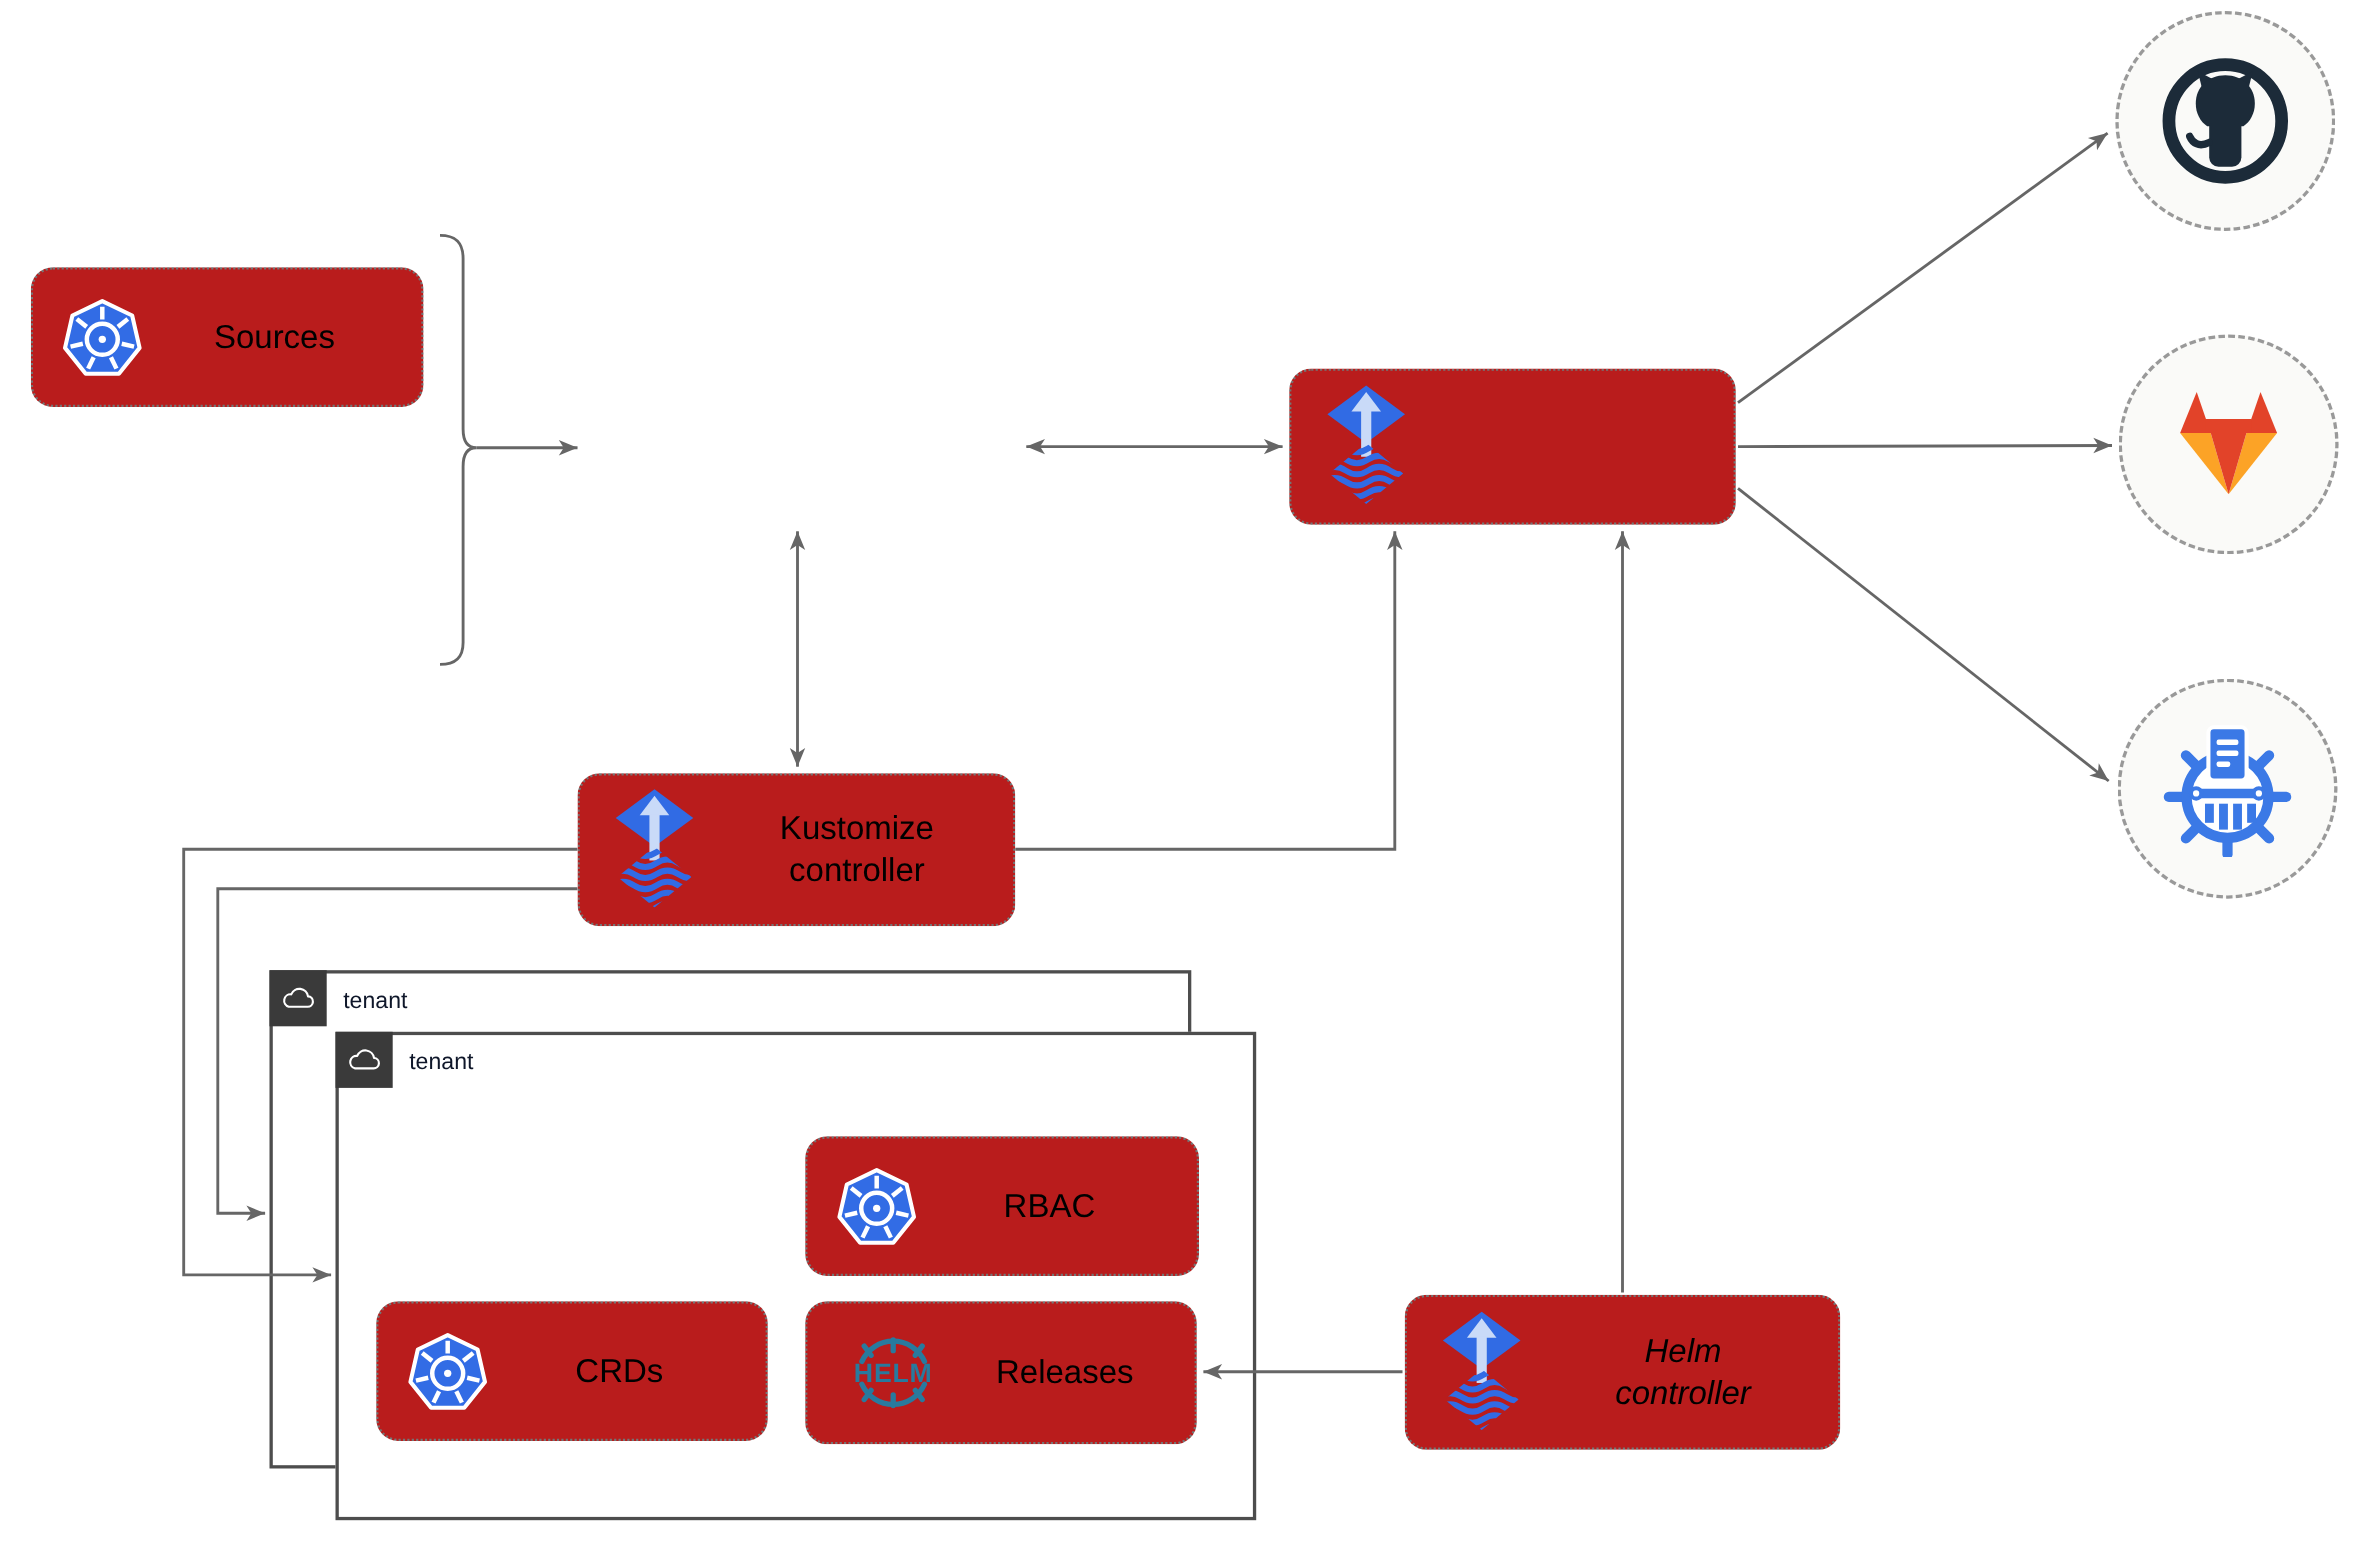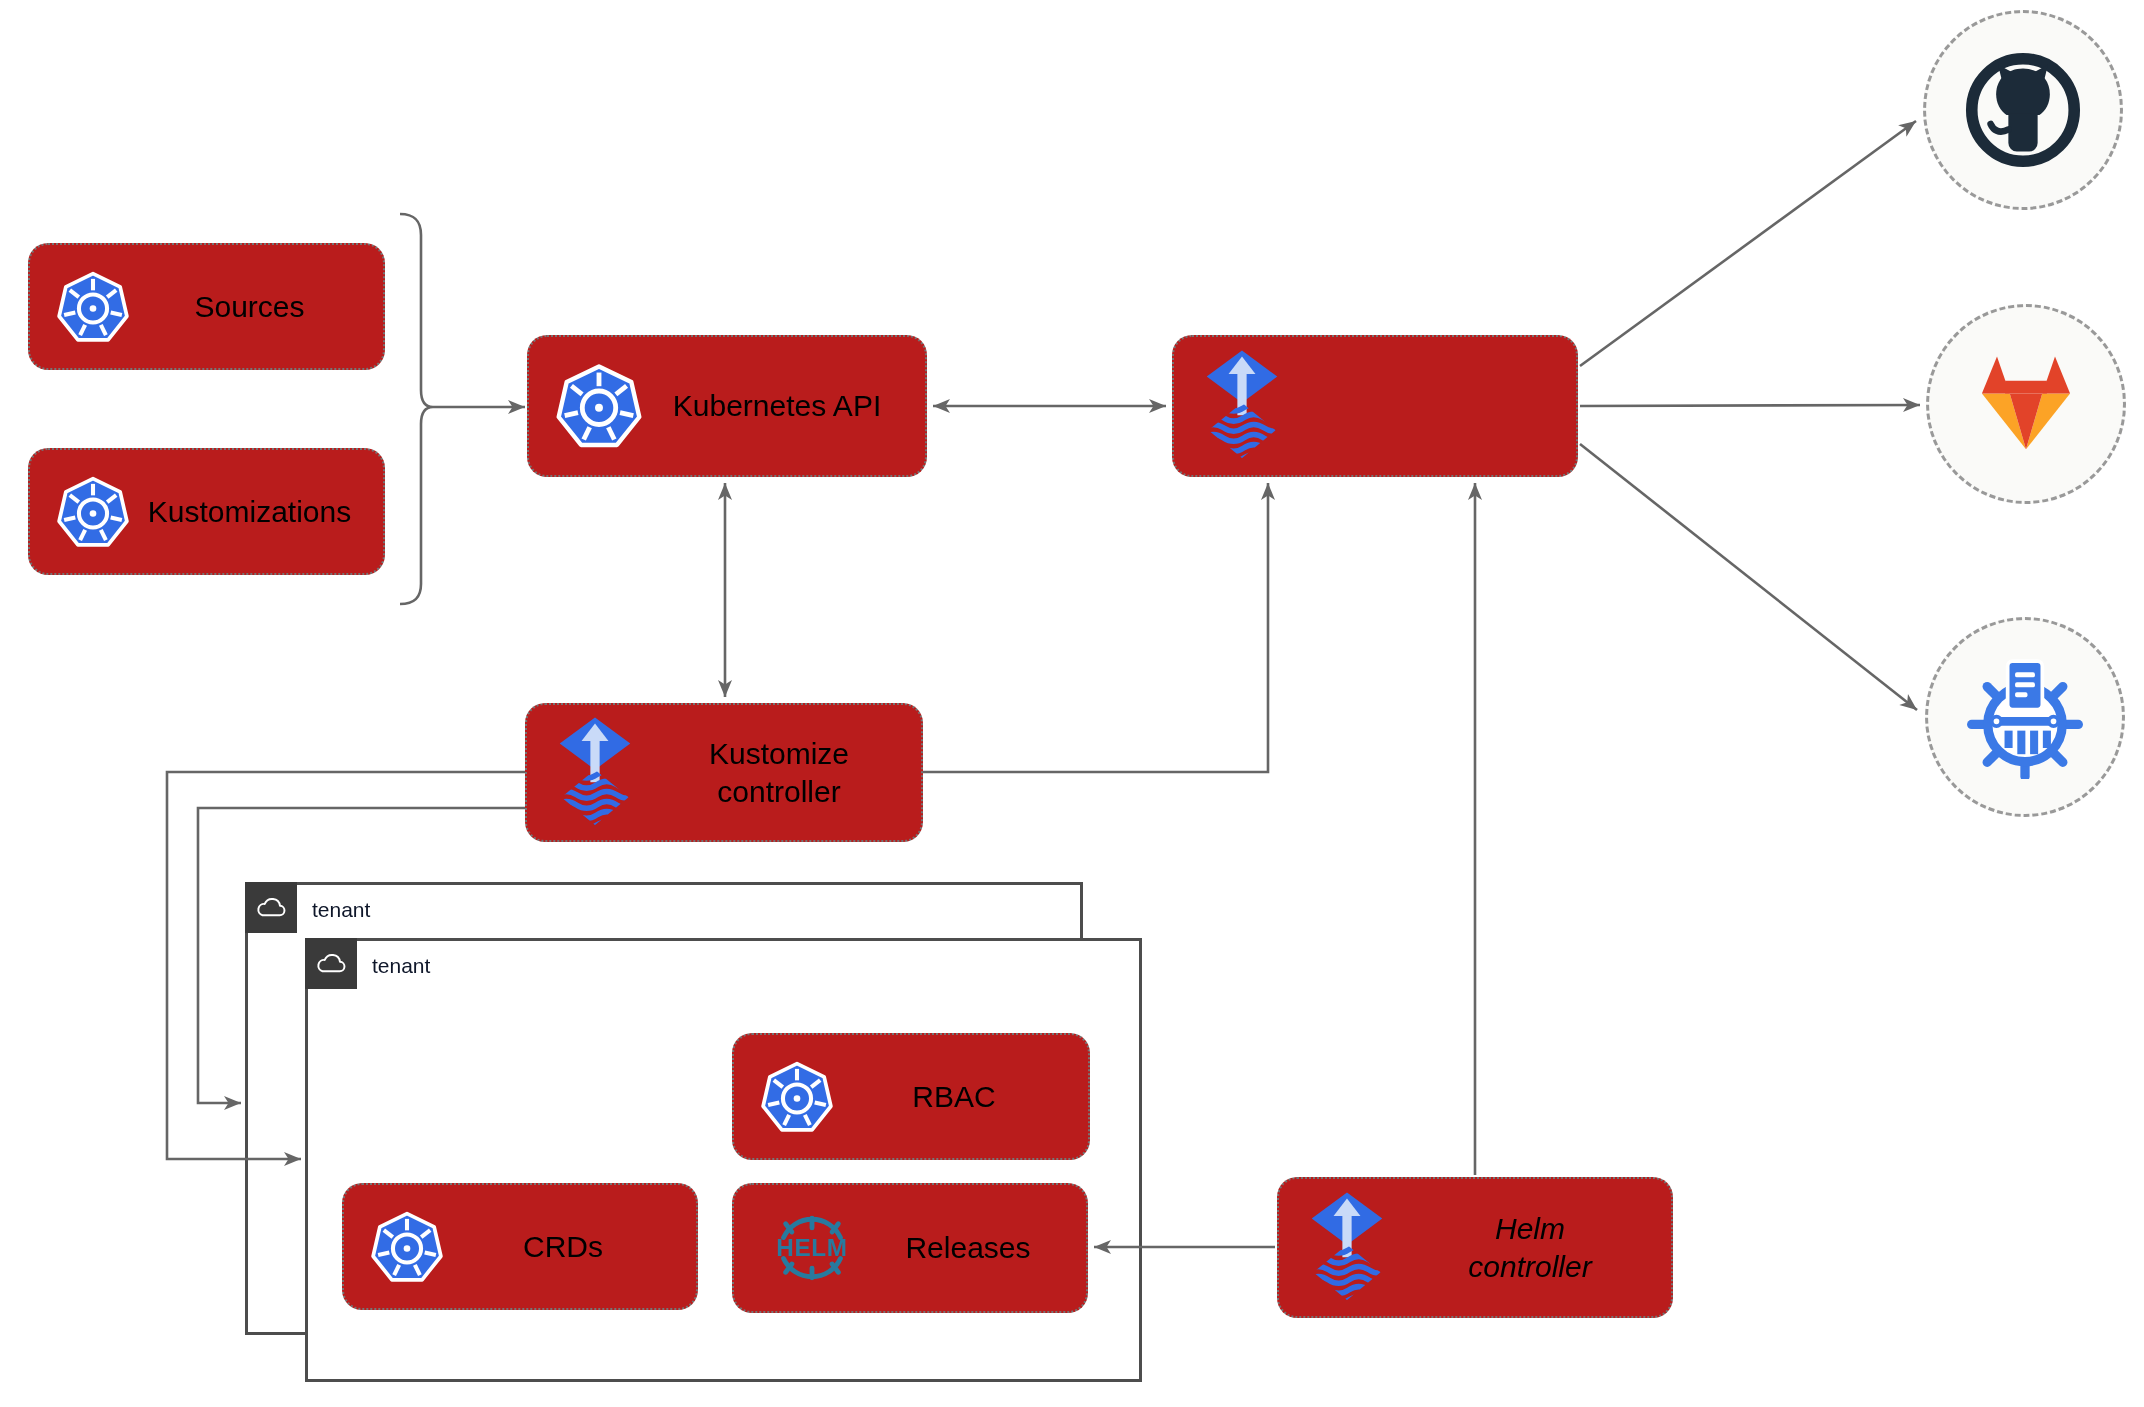--- a/index.html
+++ b/index.html
@@ -63,59 +63,21 @@
       <line x1="39.4" y1="75.1" x2="32.6" y2="89"></line>
       <line x1="26.1" y1="58.5" x2="11" y2="61.9"></line>
       <line x1="30.8" y1="37.7" x2="18.7" y2="28.1"></line>
     </g>
     <circle cx="50" cy="53" r="4.5" fill="#ffffff"></circle>
   </svg>
 </span>
     <span class="nlabel">Sources</span>
   </div>
 
-  <div class="node" style="left:28px;top:448px;width:357px;height:127px;">
-    <span class="nicon" style="width:74px;height:76px">
-  <svg viewBox="0 0 100 102" style="width:100%;height:100%">
-    <polygon points="50,6 86.7,23.7 95.8,63.5 70.4,95.3 29.6,95.3 4.2,63.5 13.3,23.7" fill="#326CE5" stroke="#ffffff" stroke-width="5" stroke-linejoin="round"></polygon>
-    <g stroke="#ffffff" stroke-width="5.5" fill="none">
-      <circle cx="50" cy="53" r="19"></circle>
-      <line x1="50" y1="28.5" x2="50" y2="13"></line>
-      <line x1="69.2" y1="37.7" x2="81.3" y2="28.1"></line>
-      <line x1="73.9" y1="58.5" x2="89" y2="61.9"></line>
-      <line x1="60.6" y1="75.1" x2="67.4" y2="89"></line>
-      <line x1="39.4" y1="75.1" x2="32.6" y2="89"></line>
-      <line x1="26.1" y1="58.5" x2="11" y2="61.9"></line>
-      <line x1="30.8" y1="37.7" x2="18.7" y2="28.1"></line>
-    </g>
-    <circle cx="50" cy="53" r="4.5" fill="#ffffff"></circle>
-  </svg>
-</span>
-    <span class="nlabel">Kustomizations</span>
-  </div>
-
-  <div class="node" style="left:527px;top:335px;width:400px;height:142px;">
-    <span class="nicon" style="width:88px;height:90px">
-  <svg viewBox="0 0 100 102" style="width:100%;height:100%">
-    <polygon points="50,6 86.7,23.7 95.8,63.5 70.4,95.3 29.6,95.3 4.2,63.5 13.3,23.7" fill="#326CE5" stroke="#ffffff" stroke-width="5" stroke-linejoin="round"></polygon>
-    <g stroke="#ffffff" stroke-width="5.5" fill="none">
-      <circle cx="50" cy="53" r="19"></circle>
-      <line x1="50" y1="28.5" x2="50" y2="13"></line>
-      <line x1="69.2" y1="37.7" x2="81.3" y2="28.1"></line>
-      <line x1="73.9" y1="58.5" x2="89" y2="61.9"></line>
-      <line x1="60.6" y1="75.1" x2="67.4" y2="89"></line>
-      <line x1="39.4" y1="75.1" x2="32.6" y2="89"></line>
-      <line x1="26.1" y1="58.5" x2="11" y2="61.9"></line>
-      <line x1="30.8" y1="37.7" x2="18.7" y2="28.1"></line>
-    </g>
-    <circle cx="50" cy="53" r="4.5" fill="#ffffff"></circle>
-  </svg>
-</span>
-    <span class="nlabel">Kubernetes API</span>
-  </div>
+
 
   <div class="node" style="left:1172px;top:335px;width:406px;height:142px;">
     <span class="nicon" style="width:84px;height:112px">
   <svg viewBox="0 0 100 132" style="width:100%;height:100%">
     <polygon points="50,0 92,31 50,62 8,31" fill="#316BE4"></polygon>
     <polygon points="50,7 66,28 34,28" fill="#C9DAF8"></polygon>
     <rect x="44.5" y="27" width="11" height="50" fill="#C9DAF8"></rect>
     <clipPath id="fluxwave">
             <polygon points="50,62 90,95 50,128 10,95"></polygon>
           </clipPath>

